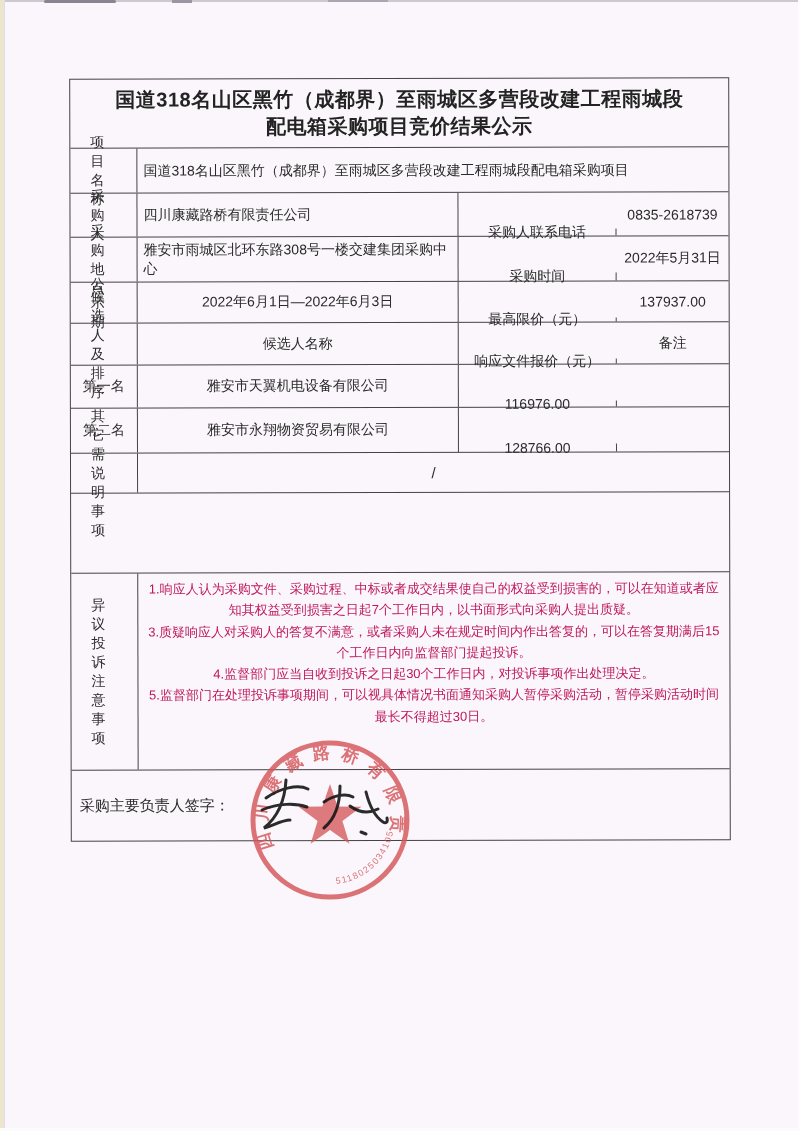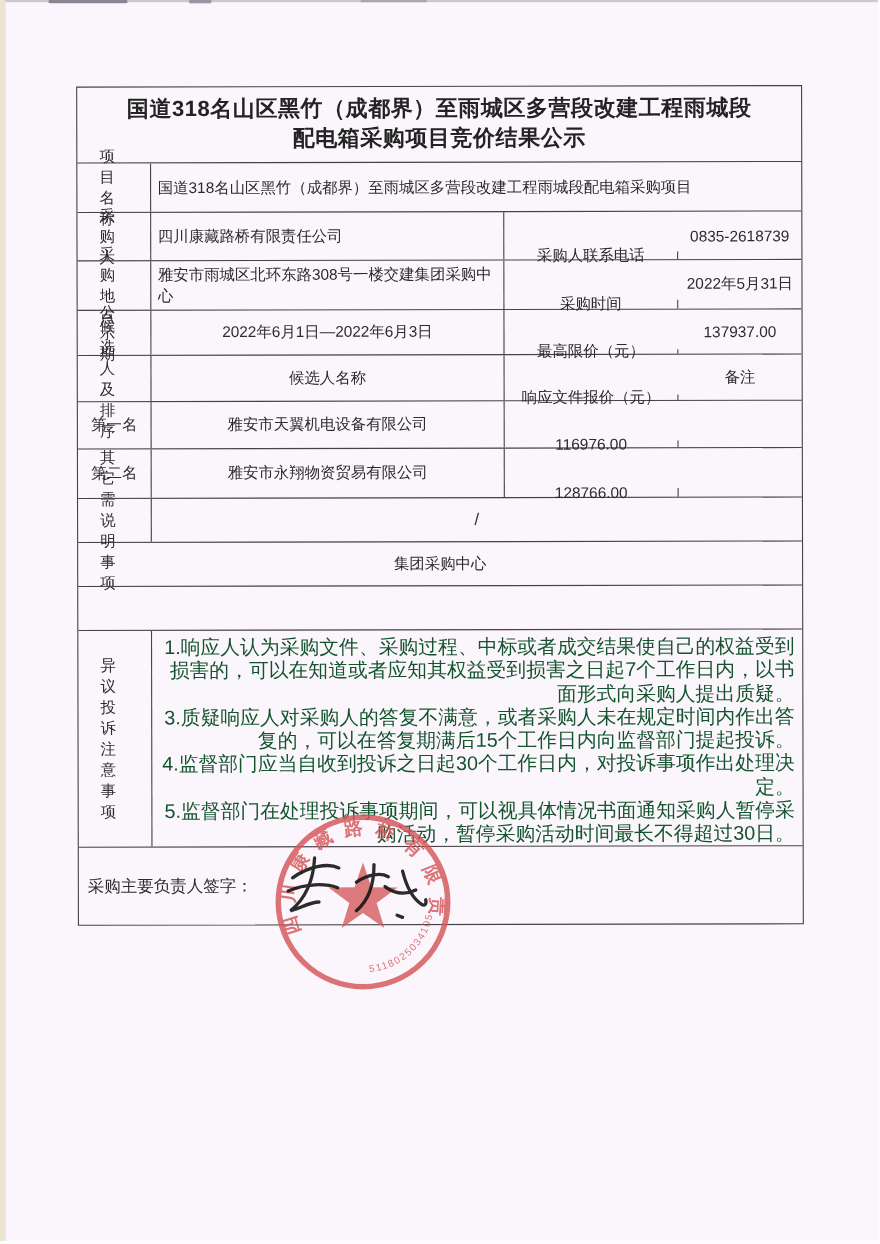--- a/index.html
+++ b/index.html
@@ -45,21 +45,21 @@
     font-size:20px; font-weight:bold; line-height:27px; text-align:center;
     padding:4px 10px; color:#232323; letter-spacing:0.5px;
   } .h45 { height:45px; } .h44 { height:44px; }
   .h41 { height:41px; } .h42 { height:42px; } .h43 { height:43px; }
   .h40 { height:40px; } .h80 { height:80px; } .h197 { height:197px; }
   .hsig { height:70px; }
   .sup-stack { display:flex; flex-direction:column; align-items:stretch; padding:0; }
   .sup-sub { height:40px; display:flex; align-items:center; justify-content:center; font-size:14px; }
   .sup-sub:first-child { border-bottom:1.6px solid #454347; }
   .objection-cell { align-items:flex-start; padding:5px 7px 4px 7px; }
-  .objection-text { font-size:18px; line-height:21.3px; text-align:right; color:#14532d; }
+  .objection-text { font-size:13px; line-height:21.3px; text-align:center; color:#be185d; }
   .sig-row-cell { width:100%; padding-left:8px; font-size:15px; }
   .slash { font-size:15px; }
 
   
   .stamp { position:absolute; left:247px; top:737px; width:166px; height:166px; opacity:0.82; }
   .signature { position:absolute; left:252px; top:768px; width:170px; height:80px; }
 </style>
 </head>
 <body>
 
@@ -128,21 +128,20 @@
     <div class="cell c4 val-center"></div>
   </div>
 
   <div class="t-row h40">
     <div class="cell c1 lbl">其它需说明事项</div>
     <div class="cell val-center slash" style="flex:1">/</div>
   </div>
 
   <div class="t-row h80">
     <div class="cell sup-stack" style="flex:1">
-      <div class="sup-sub">集团采购中心</div>
     </div>
   </div>
 
   <div class="t-row h197">
     <div class="cell c1 lbl">异议投诉注意事项</div>
     <div class="cell objection-cell" style="flex:1">
       <div class="objection-text">
         <div>1.响应人认为采购文件、采购过程、中标或者成交结果使自己的权益受到损害的，可以在知道或者应知其权益受到损害之日起7个工作日内，以书面形式向采购人提出质疑。</div>
         <div>3.质疑响应人对采购人的答复不满意，或者采购人未在规定时间内作出答复的，可以在答复期满后15个工作日内向监督部门提起投诉。</div>
         <div>4.监督部门应当自收到投诉之日起30个工作日内，对投诉事项作出处理决定。</div>

